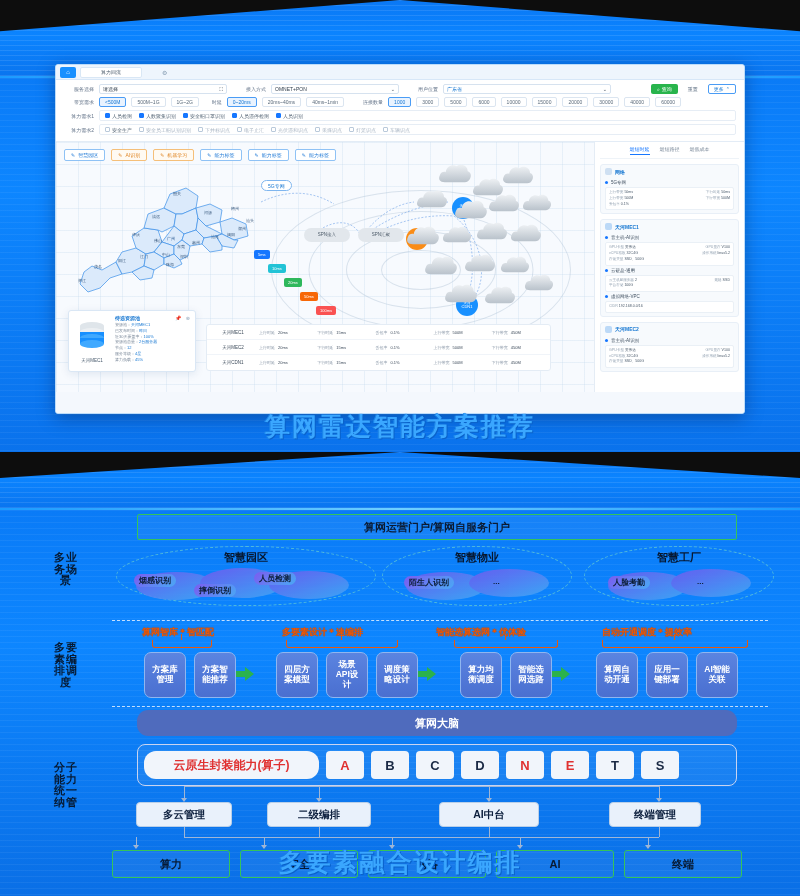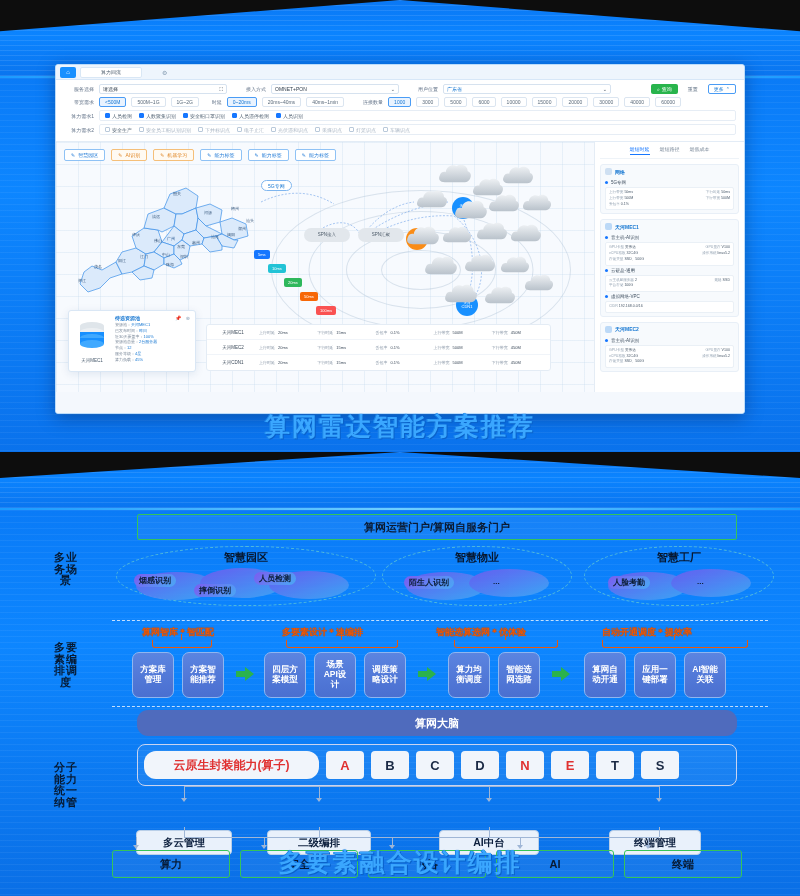--- a/index.html
+++ b/index.html
@@ -195,42 +195,42 @@
 
   .olab { position:absolute; font-size:9px; font-weight:bold; color:#e8590c;
     text-shadow:0 0 1px #a03b00; white-space:nowrap; }
   .brace { position:absolute; border:1.3px solid #e8590c; border-top:none;
     height:8px; border-radius:0 0 3px 3px; }
   .bstem { position:absolute; width:1.3px; background:#e8590c; height:6px; }
 
   .obox { position:absolute; width:42px; height:46px; border-radius:7px;
     background:linear-gradient(180deg,#5b84e0,#4a6fd0); border:1px solid #8fb6f0;
     color:#fff; font-size:8.5px; font-weight:bold; display:flex; align-items:center;
-    justify-content:center; text-align:center; line-height:1.15; }
+    justify-content:center; text-align:center; line-height:1.15;margin-left:12px; }
   .arrowg { position:absolute; width:18px; height:16px; }
 
   .brain { position:absolute; left:113px; width:600px; height:26px; border-radius:11px;
     background:#4f6bbd; display:flex; align-items:center; justify-content:center;
     color:#fff; font-size:11px; font-weight:bold; }
 
   .capsule { position:absolute; left:113px; width:600px; height:42px; border-radius:8px;
     border:1px solid #c8d4f0; background:rgba(255,255,255,.06);
     display:flex; align-items:center; padding:0 6px; gap:7px; }
   .cap-main { width:175px; height:28px; background:#f1f5fb; border-radius:12px;
     display:flex; align-items:center; justify-content:center;
     font-size:12px; font-weight:bold; color:#e03131; }
   .letter { width:38px; height:28px; background:#f1f5fb; border-radius:4px;
     display:flex; align-items:center; justify-content:center;
     font-size:13px; font-weight:bold; color:#1b2a45; }
   .letter.red { color:#e03131; }
 
   .mbox { position:absolute; height:25px; border-radius:4px;
     background:#e9f1fb; border:1px solid #b9cfe8;
     display:flex; align-items:center; justify-content:center;
-    font-size:10.5px; font-weight:bold; color:#0c1f3d;margin-top:28px; }
+    font-size:10.5px; font-weight:bold; color:#0c1f3d; }
 
   .gbox { position:absolute; height:28px; border:1.5px solid #35c45a; border-radius:3px;
     background:rgba(255,255,255,.05);
     display:flex; align-items:center; justify-content:center;
     font-size:11px; font-weight:bold; color:#071a33; }
 
   .conn { position:absolute; background:#9fb6d6; }
   .arr-d { position:absolute; width:0; height:0;
     border-left:3px solid transparent; border-right:3px solid transparent;
     border-top:4px solid #9fb6d6; }

